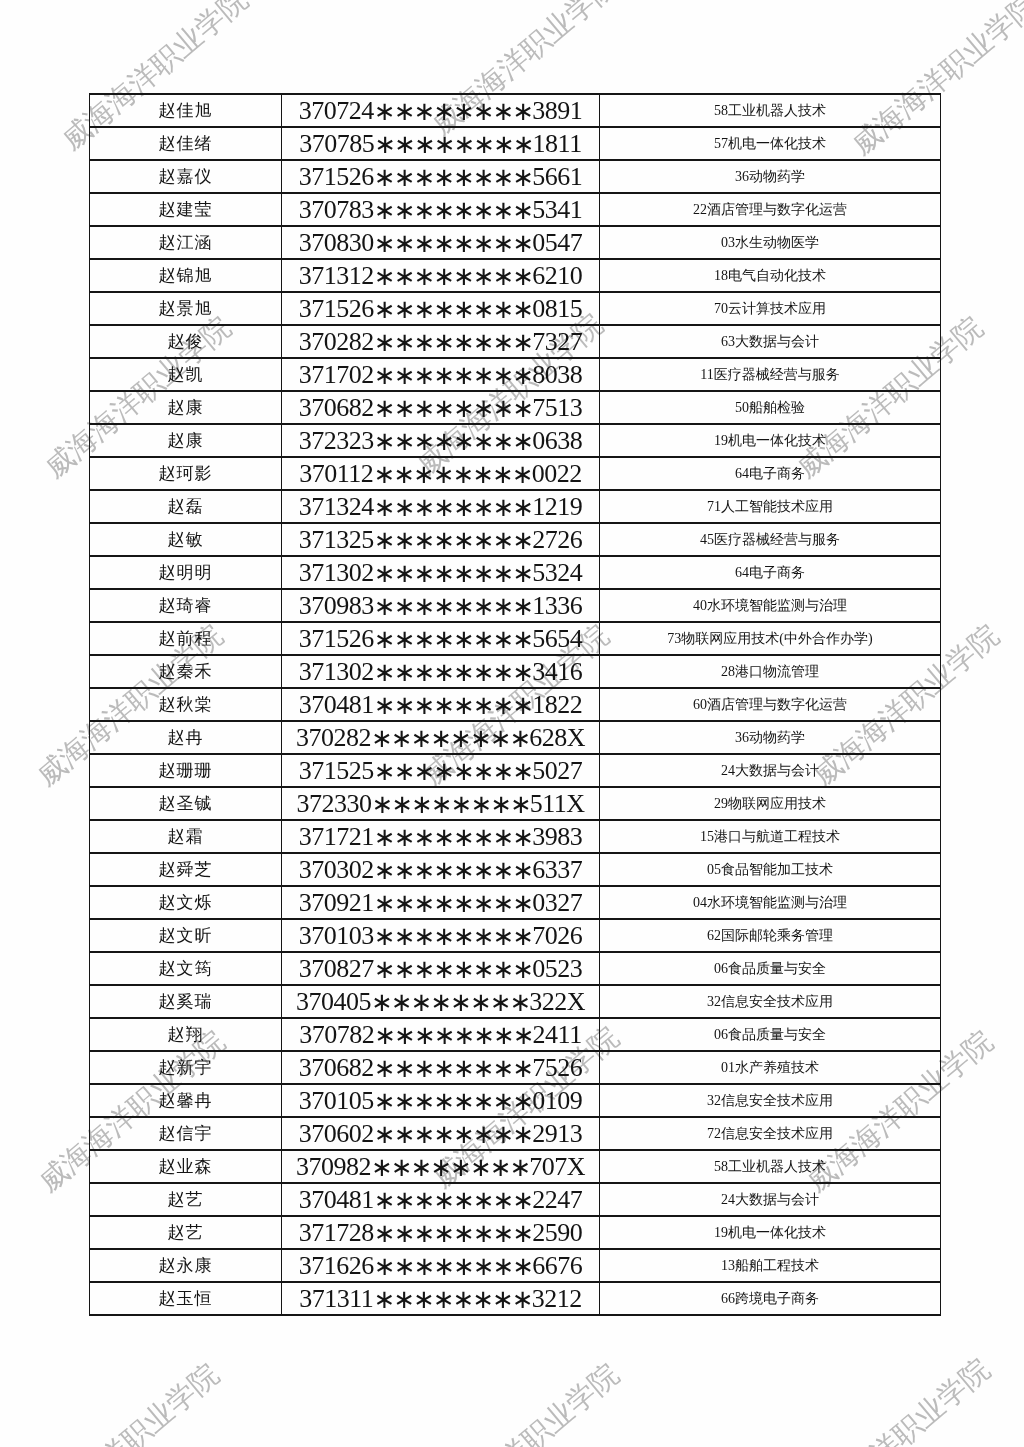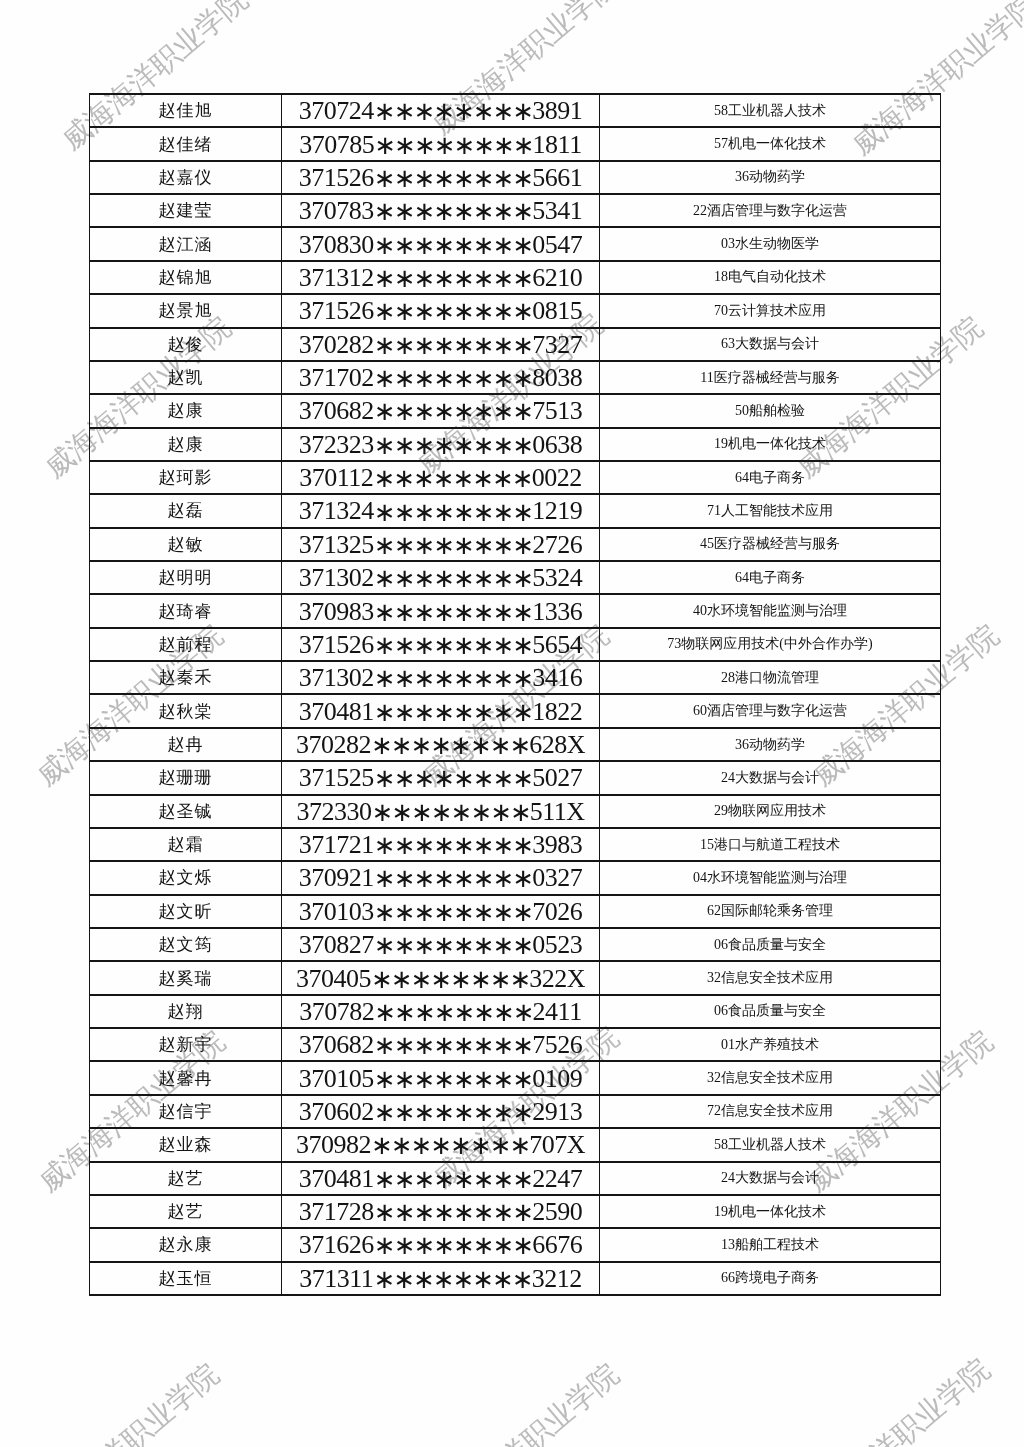--- a/index.html
+++ b/index.html
@@ -188,20 +188,25 @@
           <td class="name">赵圣铖</td>
           <td class="id">372330<span class="mask">∗∗∗∗∗∗∗∗</span>511X</td>
           <td class="program">29物联网应用技术</td>
         </tr>
         <tr>
           <td class="name">赵霜</td>
           <td class="id">371721<span class="mask">∗∗∗∗∗∗∗∗</span>3983</td>
           <td class="program">15港口与航道工程技术</td>
         </tr>
         <tr>
+          <td class="name">赵舜芝</td>
+          <td class="id">370302<span class="mask">∗∗∗∗∗∗∗∗</span>6337</td>
+          <td class="program">05食品智能加工技术</td>
+        </tr>
+        <tr>
           <td class="name">赵文烁</td>
           <td class="id">370921<span class="mask">∗∗∗∗∗∗∗∗</span>0327</td>
           <td class="program">04水环境智能监测与治理</td>
         </tr>
         <tr>
           <td class="name">赵文昕</td>
           <td class="id">370103<span class="mask">∗∗∗∗∗∗∗∗</span>7026</td>
           <td class="program">62国际邮轮乘务管理</td>
         </tr>
         <tr>

